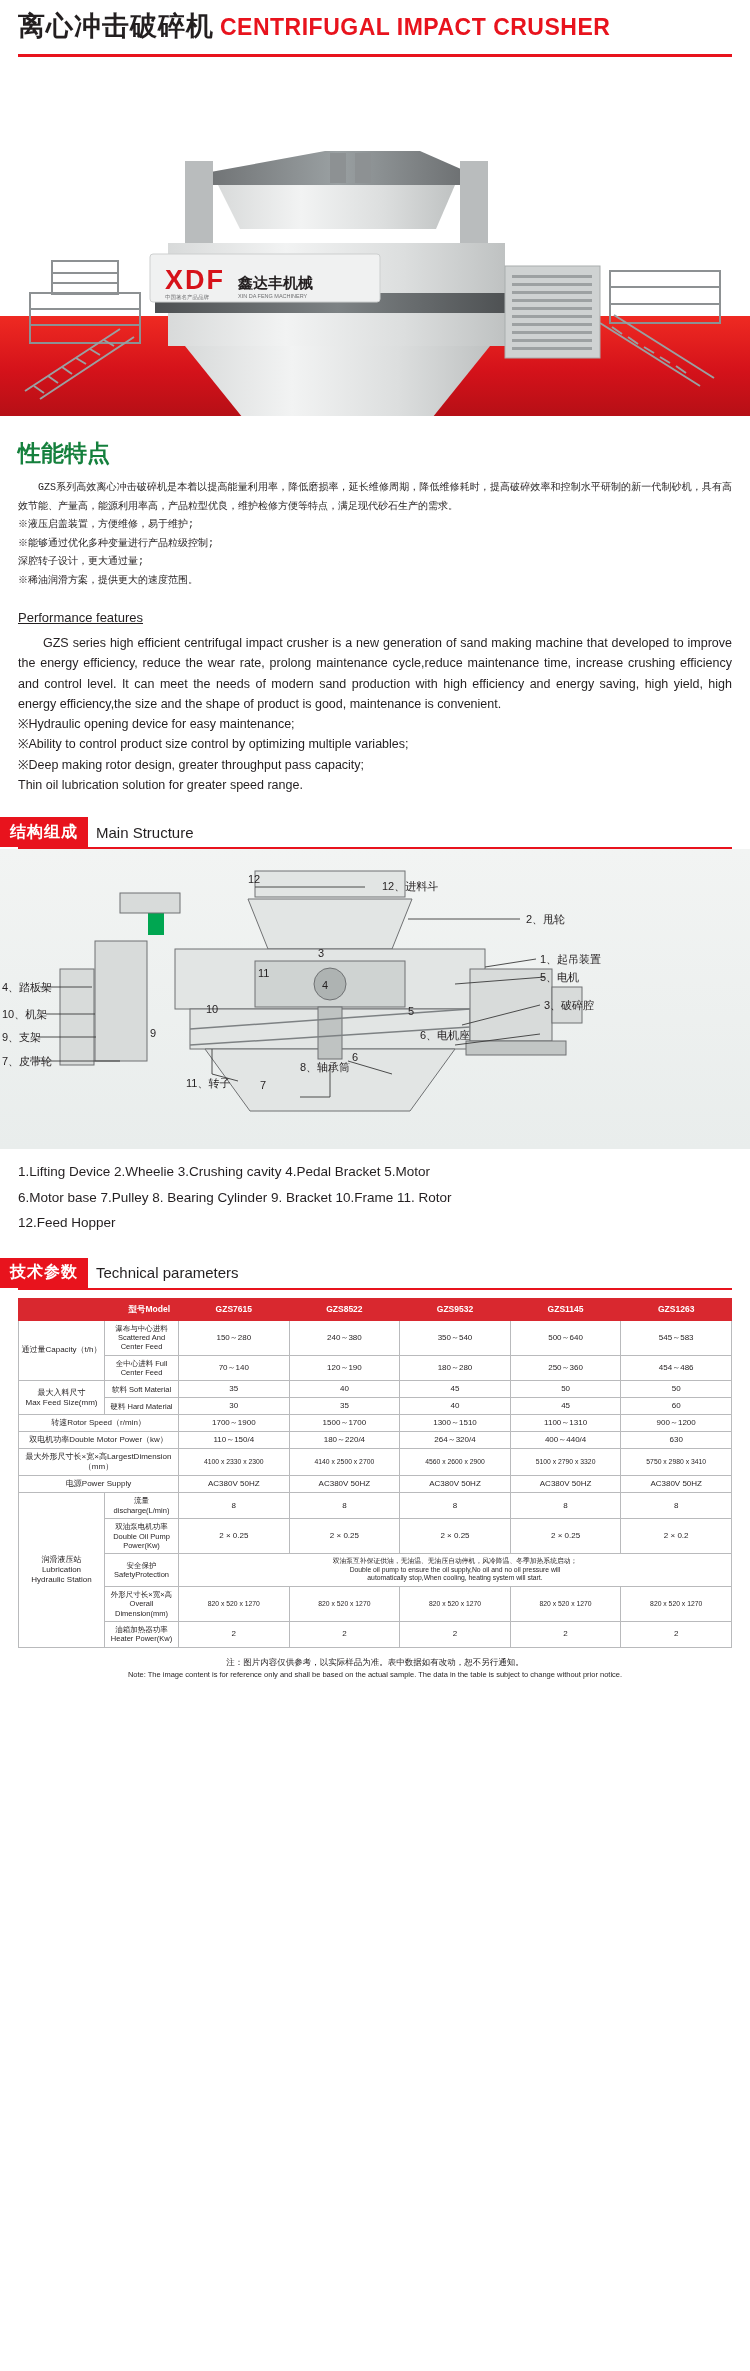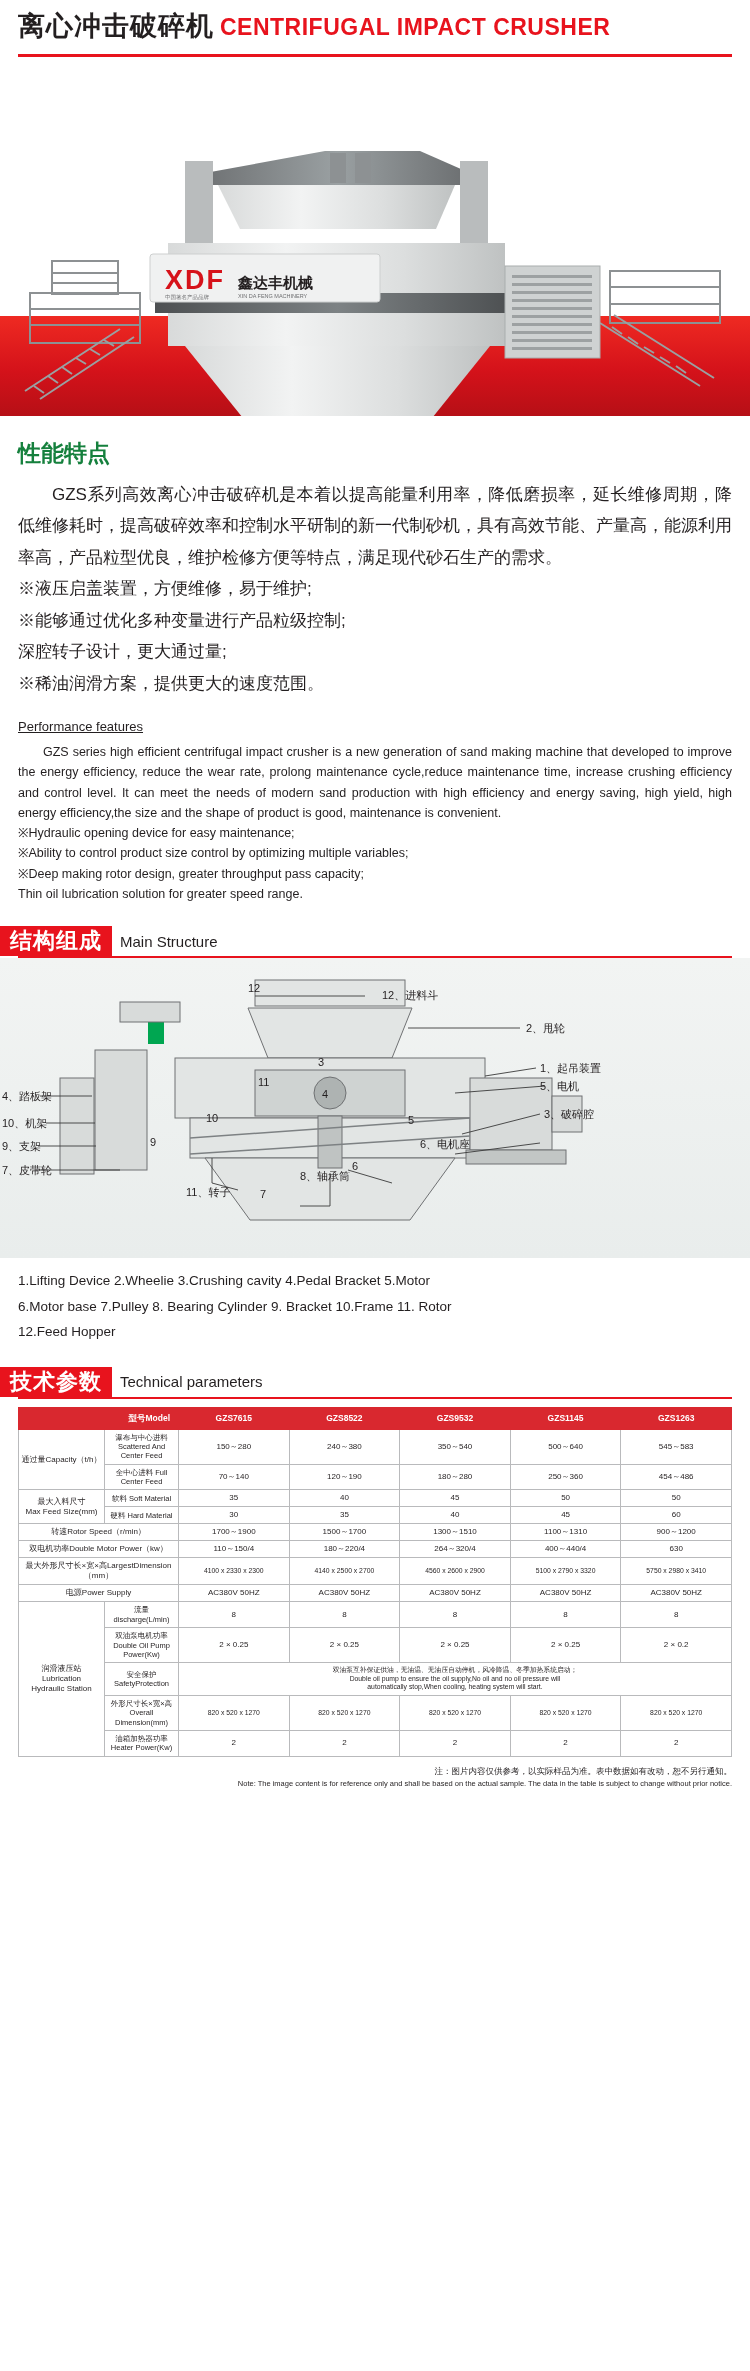--- a/index.html
+++ b/index.html
@@ -55,24 +55,25 @@
 
   
   .section { padding:0 18px; }
   .sec-title-cn {
     font-size:23px;
     font-weight:bold;
     margin:22px 0 10px 0;
     color:#15803d;
   }
   .body-cn {
-    font-size:17px;
+    font-size:10px;
     line-height:1.85;
     color:#231f20;
     text-align:justify;
+    font-family:Liberation Mono, monospace;
   }
   .body-cn .indent { text-indent:2em; display:block; }
   .sec-title-en {
     font-size:13px;
     font-weight:normal;
     margin:20px 0 8px 0;
     color:#231f20;
     text-decoration:underline;
   }
   .body-en {
@@ -86,21 +87,21 @@
   
   .bar-title {
     margin-top:22px;
     display:flex;
     align-items:stretch;
     height:30px;
   }
   .bar-title .tag {
     background:#e8131d;
     color:#ffffff;
-    font-size:22px;
+    font-size:16px;
     font-weight:bold;
     padding:0 10px;
     display:flex;
     align-items:center;
     letter-spacing:1px;
   }
   .bar-title .sub {
     color:#231f20;
     font-size:15px;
     display:flex;
@@ -165,21 +166,21 @@
     font-size:7.5px;
     width:74px;
     line-height:1.25;
   }
   td.value { font-size:8px; }
   td.small { font-size:6.8px; line-height:1.3; }
   .note {
     padding:8px 18px 4px 18px;
     font-size:8.5px;
     color:#231f20;
-    text-align:right;
+    text-align:center;
     line-height:1.5;
   }
   .note .n2 { font-size:7.5px; display:block; margin-top:1px;}
   .footpad { height:18px; }
 
   .diaglabel { font-size:11px; fill:#231f20; font-family:"Liberation Sans", sans-serif; }
   .diagnum { font-size:11px; fill:#231f20; font-family:"Liberation Sans", sans-serif; }
 </style>
 </head>
 <body>

